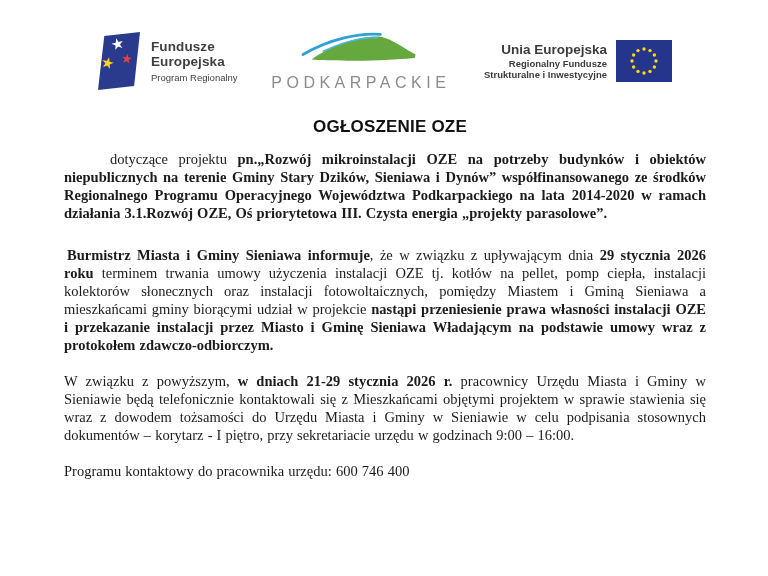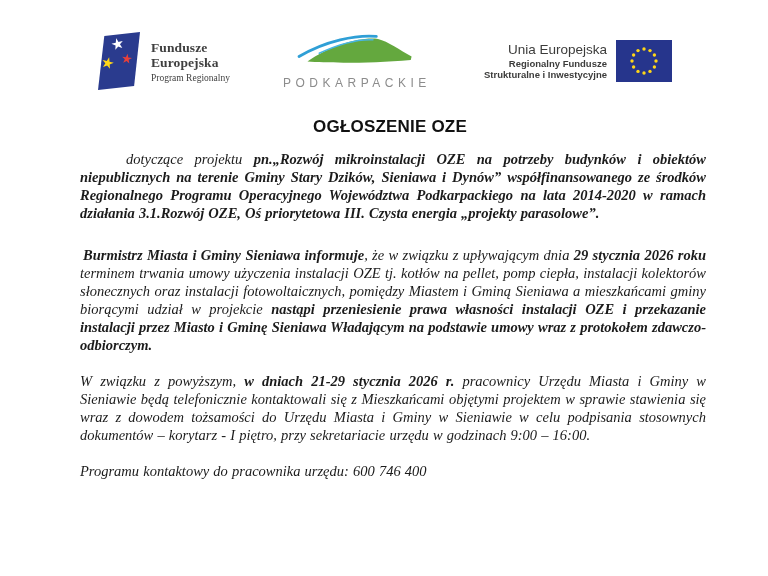--- a/index.html
+++ b/index.html
@@ -24,47 +24,47 @@
   .fe-flag {
     position: relative; width: 42px; height: 58px;
     background: #2a3b8e;
     clip-path: polygon(15% 7%, 100% 0%, 86% 93%, 0% 100%);
     flex: 0 0 auto;
   }
   .st { position: absolute; line-height: 1; font-family: "DejaVu Sans", sans-serif; }
   .st-w { color: #ffffff; font-size: 15px; left: 13px; top: 5px;  transform: rotate(-14deg); }
   .st-r { color: #e8403a; font-size: 13px; left: 23px; top: 20px; transform: rotate(8deg); }
   .st-y { color: #ffd617; font-size: 15px; left: 3px;  top: 24px; transform: rotate(14deg); }
-  .fe-text { font-family: Liberation Serif, serif; color: #3f3f3f; }
+  .fe-text { font-family: Liberation Sans, sans-serif; color: #3f3f3f; }
   .fe-name { font-weight: bold; font-size: 13.5px; line-height: 15px; letter-spacing: 0.1px; }
   .fe-sub  { font-size: 9.5px; margin-top: 3px; }
 
   
   .logo-pk { flex-direction: column; align-items: center; width: 166px; }
   .pk-art { width: 126px; height: 34px; display: block; }
   .pk-label {
     font-family: "Liberation Sans", sans-serif;
-    font-size: 12px; letter-spacing: 4.5px; color: #8c8c8c; margin-top: 10px;
+    font-size: 16px; letter-spacing: 4.5px; color: #8c8c8c; margin-top: 10px;
     white-space: nowrap;
   }
 
   
   .logo-ue { gap: 9px; }
   .ue-text { text-align: right; font-family: "Liberation Sans", sans-serif; color: #3c3c3b; }
-  .ue-name { font-weight: normal; font-size: 13.5px; line-height: 16px; }
+  .ue-name { font-weight: bold; font-size: 13.5px; line-height: 16px; }
   .ue-sub  { font-size: 9.5px; font-weight: bold; line-height: 11px; }
   .ue-flag { width: 56px; height: 42px; display: block; flex: 0 0 auto; }
 
   
   .doc-title {
     font-family: "Liberation Sans", sans-serif;
     font-size: 17px; font-weight: bold; text-align: center;
     color: #111111; margin: 25px 0 13px 12px; letter-spacing: 0.2px;
   }
-  .content { padding: 0 62px 0 80px; font-style: italic; }
+  .content { padding: 0 62px 0 64px; }
   .para {
     font-size: 14.5px; line-height: 18px;
     text-align: justify; margin: 0 0 18px 0;
     word-spacing: 0.5px;
   }
   .para b { font-weight: bold; }
   .indent-first { text-indent: 46px; margin-bottom: 24px; }
   .p2 { text-indent: 3px; }
   .last { margin-bottom: 0; }
   .block { display: block; }

